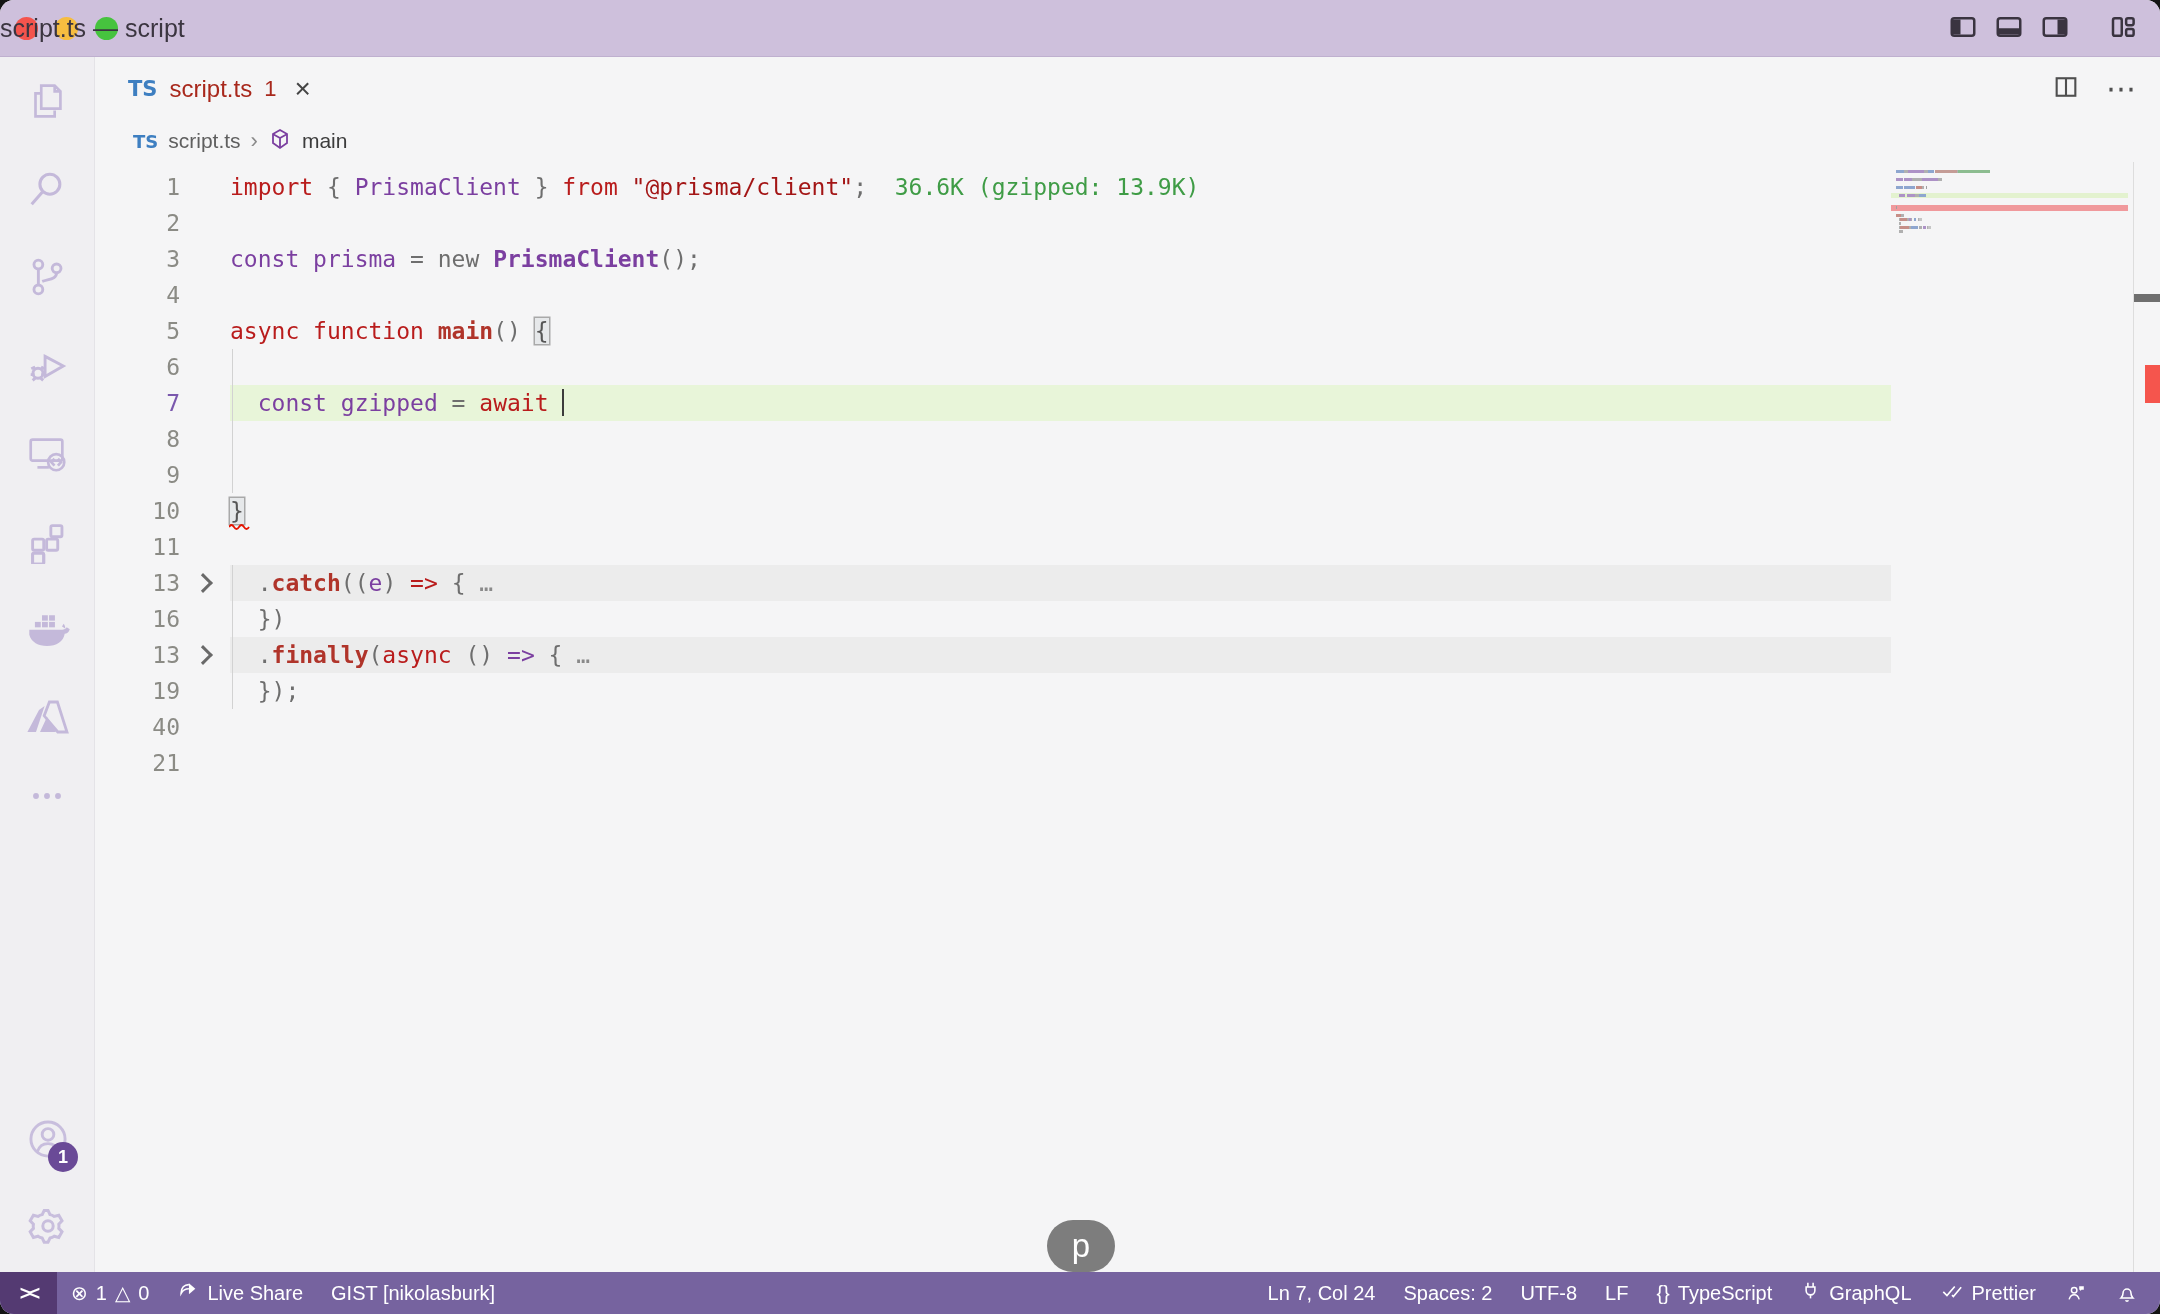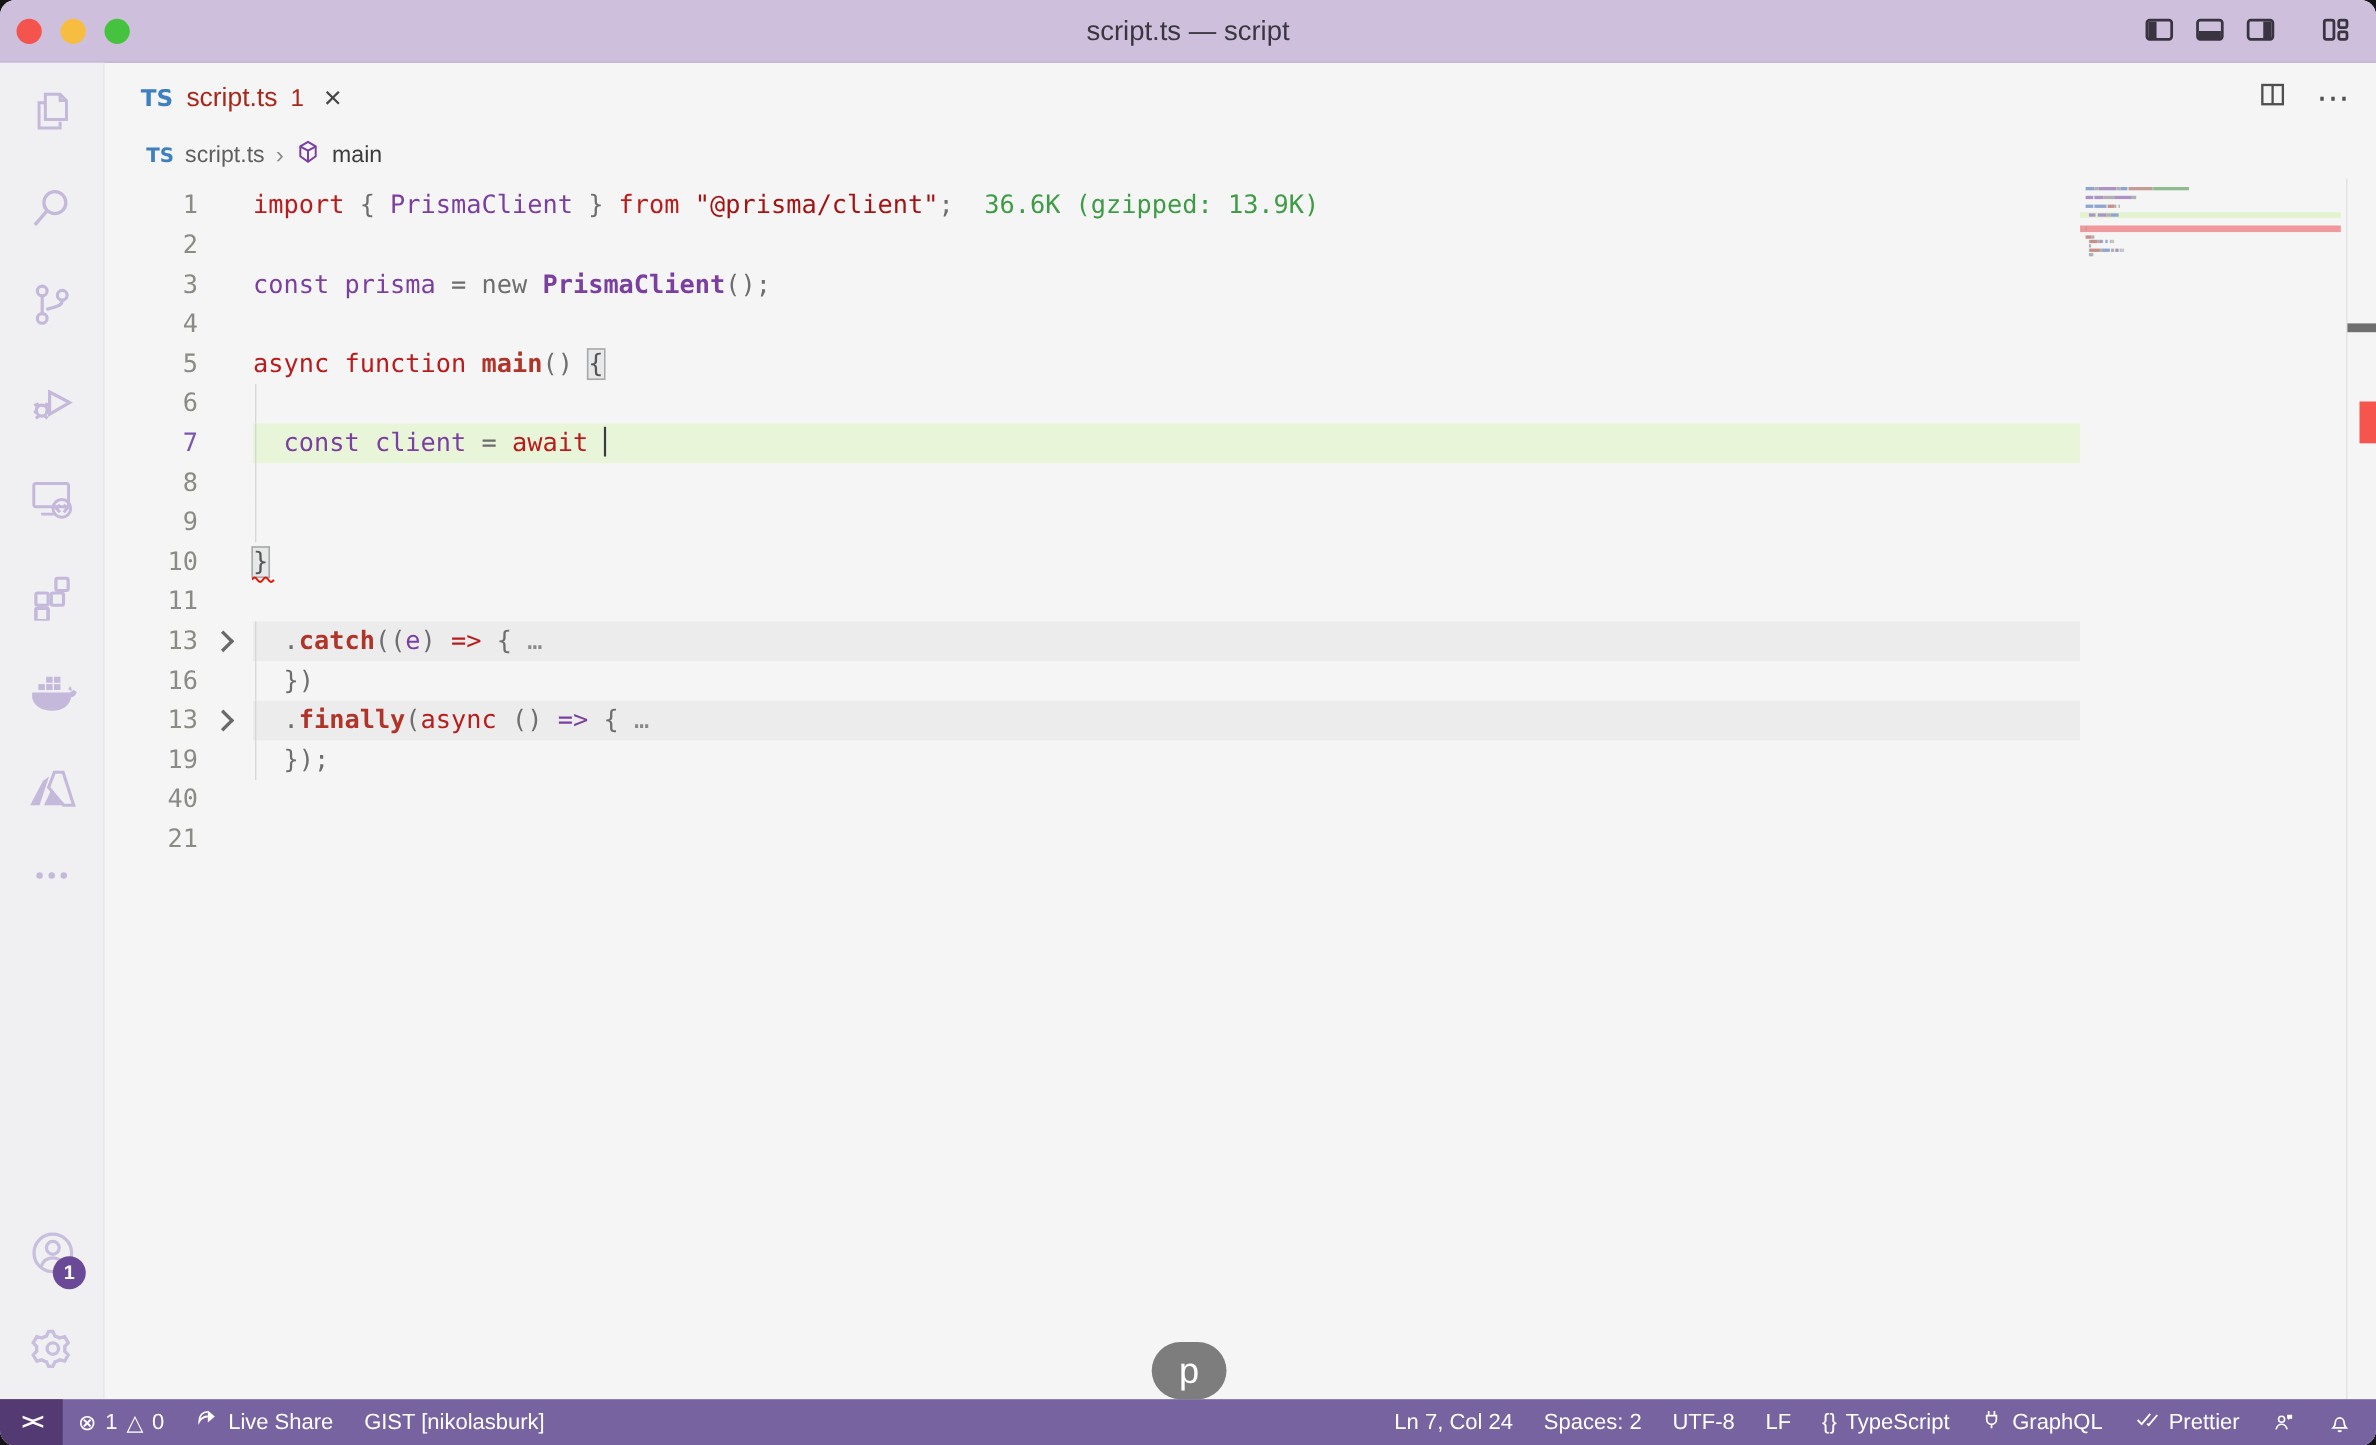--- a/index.html
+++ b/index.html
@@ -4,21 +4,21 @@
 <style>
   html,body{margin:0;padding:0;background:#141414;font-family:"Liberation Sans",sans-serif;}
   #window{position:relative;width:2160px;height:1314px;border-radius:14px;overflow:hidden;background:#f5f5f6;}
 
   
   #titlebar{position:relative;height:57px;background:#cec0dc;border-bottom:1px solid #bfb0cf;box-sizing:border-box;}
   .traffic{position:absolute;top:17px;width:23px;height:23px;border-radius:50%;}
   #tl-close{left:15px;background:#f4544d;}
   #tl-min{left:55px;background:#f6bd40;}
   #tl-zoom{left:95px;background:#46c33e;}
-  #win-title{position:absolute;left:0;right:0;top:0;line-height:57px;text-align:center;font-size:25px;color:#3b3540;font-weight:500;}
+  #win-title{position:absolute;left:0;right:0;top:0;line-height:57px;text-align:left;font-size:25px;color:#3b3540;font-weight:500;}
   .tb-icons{position:absolute;right:22px;top:12px;display:flex;gap:16px;align-items:center;}
   .tb-icons svg{display:block;}
 
   
   #mainrow{display:flex;height:1215px;}
   #activitybar{width:95px;background:#f0eff2;border-right:1px solid #e4e3e7;box-sizing:border-box;display:flex;flex-direction:column;align-items:center;position:relative;}
   .ab-item{width:95px;height:88px;display:flex;align-items:center;justify-content:center;position:relative;}
   .ab-item svg{display:block;}
   #ab-bottom{position:absolute;bottom:6px;left:0;width:95px;display:flex;flex-direction:column;align-items:center;}
   .ab-badge{position:absolute;right:17px;bottom:14px;min-width:30px;height:30px;border-radius:15px;background:#6a4a97;color:#fff;font-size:18px;line-height:30px;text-align:center;font-weight:bold;}
@@ -269,21 +269,21 @@
             </div>
             <div class="row">
               <div class="gutter">6</div>
               <div class="guide"></div>
               <div class="codetext"></div>
             </div>
             <div class="row">
               <div class="band green"></div>
               <div class="gutter active">7</div>
               <div class="guide"></div>
-              <div class="codetext"><span class="tk-df">  </span><span class="tk-pu">const</span><span class="tk-df"> </span><span class="tk-pu">client</span><span class="tk-gr"> = </span><span class="tk-kw">await</span><span class="tk-df"> </span><span class="cursor"></span></div>
+              <div class="codetext"><span class="tk-df">  </span><span class="tk-pu">const</span><span class="tk-df"> </span><span class="tk-pu">gzipped</span><span class="tk-gr"> = </span><span class="tk-kw">await</span><span class="tk-df"> </span><span class="cursor"></span></div>
             </div>
             <div class="row">
               <div class="gutter">8</div>
               <div class="guide"></div>
               <div class="codetext"></div>
             </div>
             <div class="row">
               <div class="gutter">9</div>
               <div class="guide"></div>
               <div class="codetext"></div>

